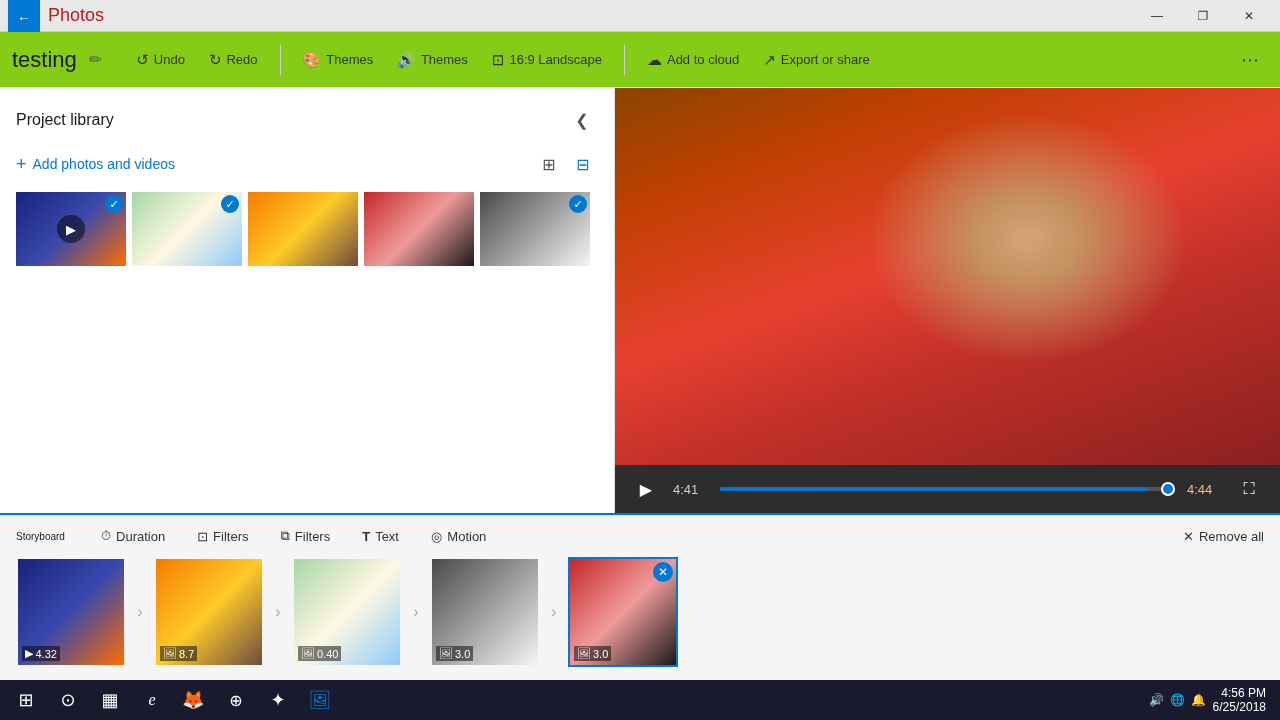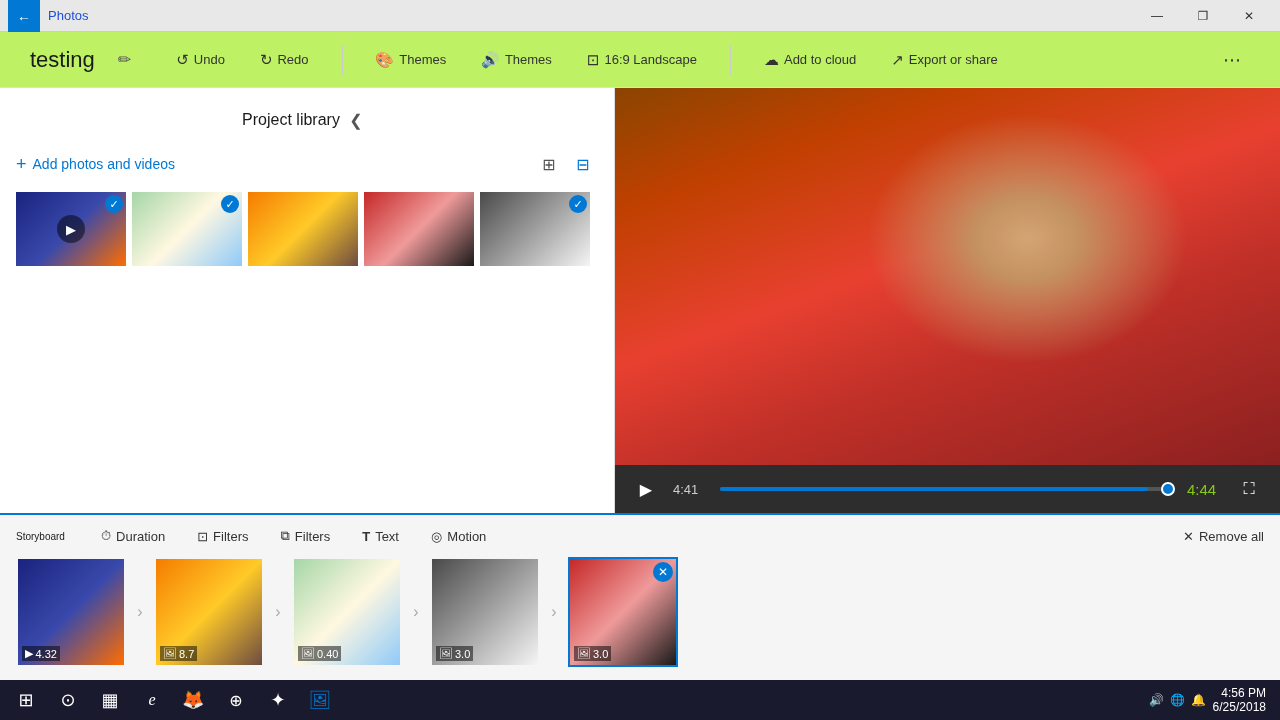--- a/index.html
+++ b/index.html
@@ -17,45 +17,45 @@
     #titlebar .back-btn {
       width: 32px; height: 32px;
       display: flex; align-items: center; justify-content: center;
       background: #0078d4;
       color: white;
       cursor: pointer;
       font-size: 14px;
     }
     #titlebar .app-icon {
       margin-left: 8px;
-      font-size: 13px;
-      color: #1d4ed8;
+      font-size: 18px;
+      color: #b91c1c;
     }
     #titlebar .window-controls {
       margin-left: auto;
       display: flex;
       gap: 0;
     }
     #titlebar .win-btn {
       width: 46px; height: 32px;
       display: flex; align-items: center; justify-content: center;
       font-size: 12px;
       cursor: pointer;
       color: #333;
     }
 
     
     #toolbar {
       height: 56px;
-      background: #bef264;
+      background: #84cc16;
       border-bottom: 1px solid #ddd;
       display: flex;
       align-items: center;
-      padding: 0 30px;
-      gap: 15px;
+      padding: 0 12px;
+      gap: 4px;
     }
     #toolbar .project-title {
       font-size: 22px;
       font-weight: 300;
       color: #1a1a1a;
       margin-right: 8px;
     }
     #toolbar .edit-icon {
       font-size: 16px;
       color: #555;
@@ -96,21 +96,21 @@
       width: 615px;
       background: white;
       border-right: 1px solid #ddd;
       display: flex;
       flex-direction: column;
       padding: 16px;
     }
     #library-header {
       display: flex;
       align-items: center;
-      justify-content: center;
+      justify-content: space-between;
       margin-bottom: 14px;
     }
     #library-title {
       font-size: 16px;
       font-weight: 400;
       color: #1a1a1a;
     }
     #library-collapse {
       width: 32px; height: 32px;
       display: flex; align-items: center; justify-content: center;
@@ -234,22 +234,22 @@
       position: absolute;
       right: 0;
       top: 50%;
       transform: translateY(-50%);
       width: 14px; height: 14px;
       background: #0078d4;
       border-radius: 50%;
       border: 2px solid white;
     }
     .duration-display {
-      font-size: 15px;
-      color: #84cc16;
+      font-size: 13px;
+      color: #fdba74;
       min-width: 35px;
     }
     .fullscreen-btn {
       width: 30px; height: 30px;
       display: flex; align-items: center; justify-content: center;
       border: none; background: transparent; cursor: pointer;
       color: white; font-size: 16px;
     }
 
     

